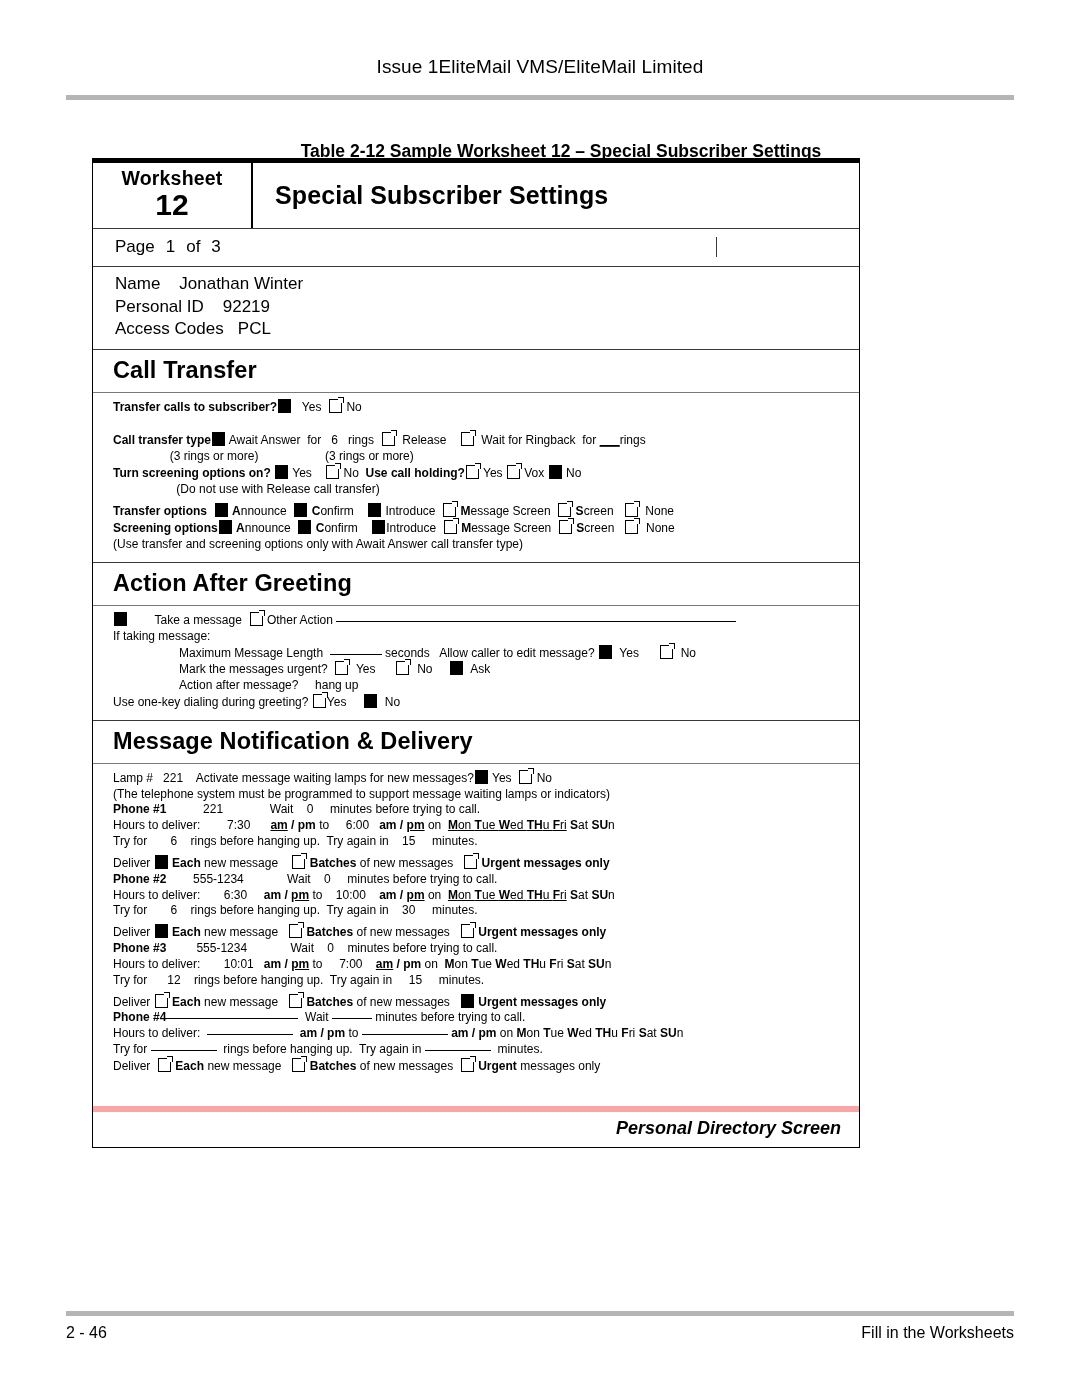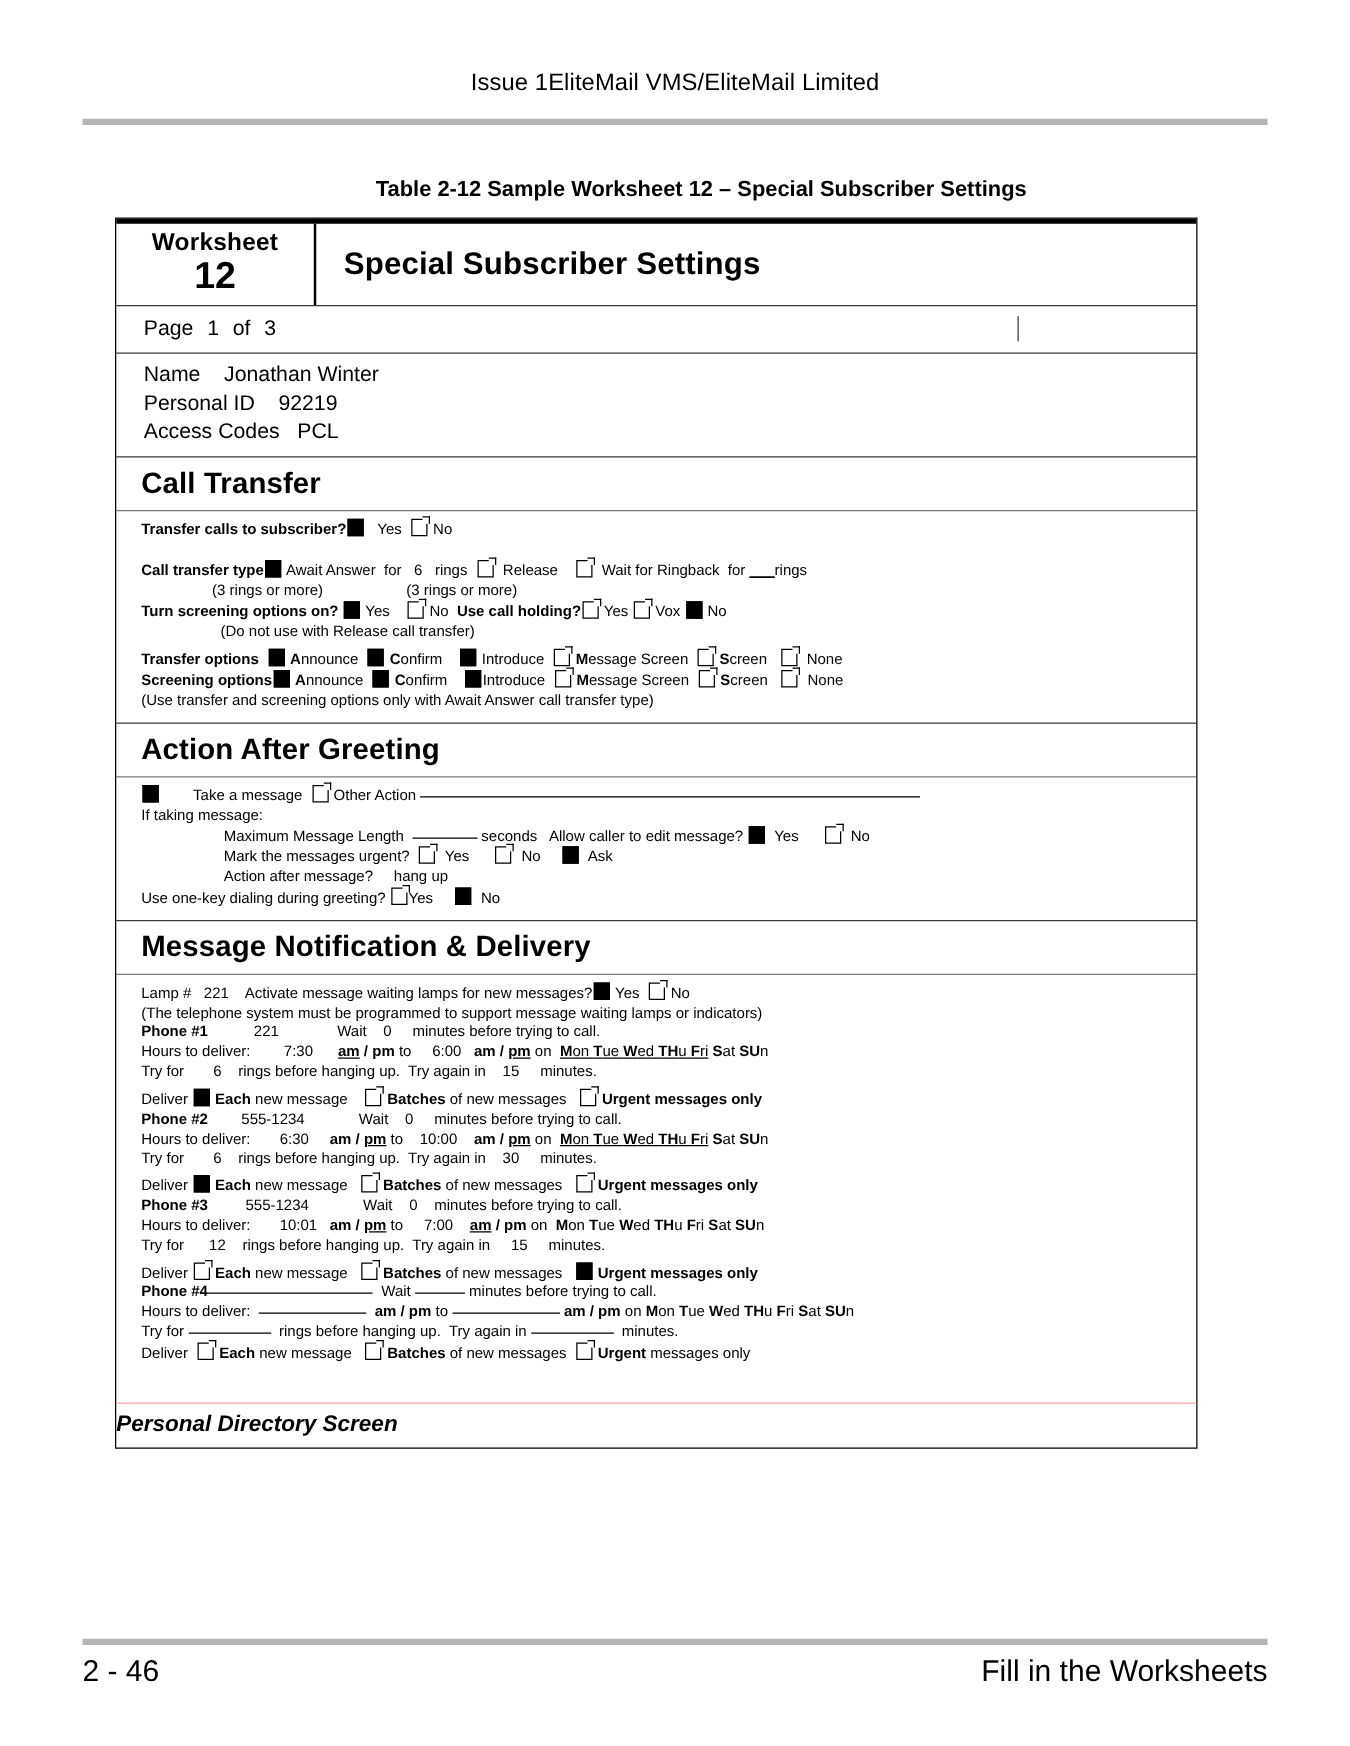--- a/index.html
+++ b/index.html
@@ -49,22 +49,22 @@
     width: 1080px;
     text-align: center;
     font-size: 17.5px;
     font-weight: bold;
     margin-left: 21px;
   }
 
   
   .worksheet {
     position: absolute;
-    left: 92px; top: 174px;
-    width: 866px;
+    left: 92px; top: 158px;
+    width: 768px;
     border: 1px solid #000;
     box-sizing: border-box;
     background: #fff;
   }
   .ws-topbar {
     height: 4px;
     background: #000;
   }
 
   
@@ -178,42 +178,43 @@
     width: 5px; height: 5px;
     border-top: 1.6px solid #000;
     border-right: 1.6px solid #000;
     background: #fff;
   }
 
   .blank { display: inline-block; border-bottom: 1.4px solid #000; vertical-align: 2px; }
 
   
   .ws-screen {
-    border-top: 1px solid #fca5a5;
+    border-top: 6px solid #fca5a5;
     padding: 6px 18px 8px 0;
+    text-align: right;
     font-size: 18px;
     font-style: italic;
     font-weight: bold;
   }
 
   
   .rule-bot {
     position: absolute;
     left: 66px; top: 1311px;
     width: 948px; height: 5px;
     background: #b5b5b5;
   }
   .footer {
     position: absolute;
     left: 66px; top: 1324px;
     width: 948px;
     display: flex;
     justify-content: space-between;
     align-items: baseline;
-    font-size: 24px;
+    font-size: 16px;
   }
 </style>
 </head>
 <body>
 
 <div class="page">
 
   <div class="runhead">
     <div class="runhead-left">Issue 1</div>
     <div class="runhead-right">EliteMail VMS/EliteMail Limited</div>

